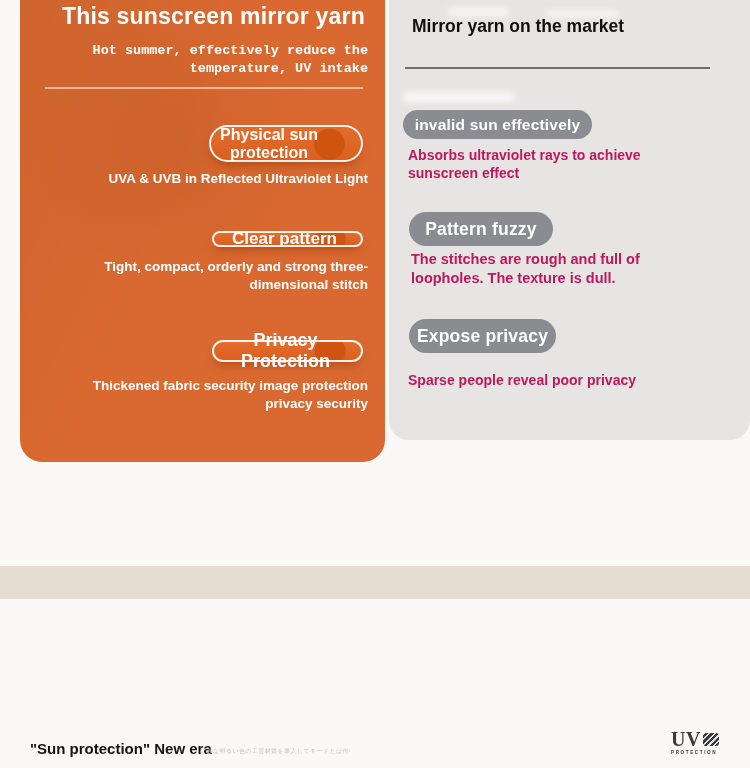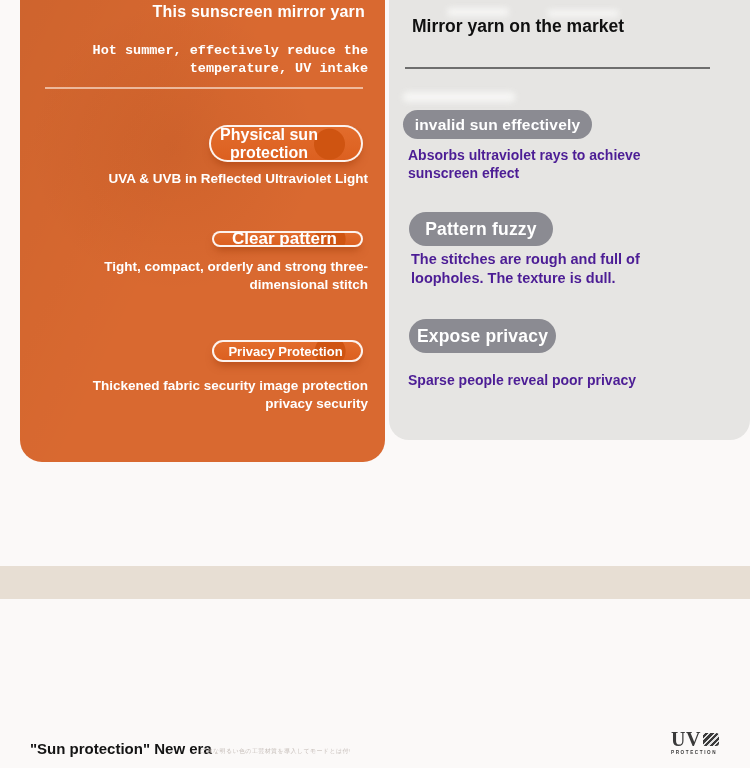--- a/index.html
+++ b/index.html
@@ -18,21 +18,21 @@
     position:absolute; left:20px; top:0; width:365px; height:462px;
     background:
       radial-gradient(circle at 42% 32%, rgba(120,40,5,.10), rgba(120,40,5,0) 38%),
       linear-gradient(115deg, rgba(0,0,0,.05), rgba(0,0,0,0) 45%),
       #D96930;
     border-radius:0 0 22px 22px;
   }
   .lp-title {
     position:absolute; top:3px; right:20px; left:28px;
     text-align:right; color:#ffffff;
-    font-size:16px; font-weight:800; letter-spacing:.2px;
+    font-size:23px; font-weight:800; letter-spacing:.2px;
   }
   .lp-subtitle {
     position:absolute; top:42px; right:17px; left:40px;
     text-align:right; color:#ffffff;
     font-size:13.5px; font-weight:700; line-height:1.33;font-family:Liberation Mono, monospace;
   }
   .lp-divider {
     position:absolute; left:25px; top:87px; width:318px; height:2px;
     background:rgba(255,240,228,.6); border:none;
   }
@@ -42,21 +42,21 @@
     border:2px solid rgba(255,255,255,.92);
     border-radius:50px;
     color:#ffffff; font-weight:800; text-align:center;
     background:
       radial-gradient(circle at 79% 52%, #cf5411 0 15px, rgba(207,84,17,0) 16px),
       linear-gradient(180deg, #E26C2C, #DC6020);
     box-shadow:0 6px 9px -3px rgba(155,55,5,.55);
   }
   .pill-physical { top:125px; width:154px; height:37px; font-size:16px; line-height:1.12; padding-right:34px; white-space:pre-line; }
   .pill-clear   { top:231px; width:151px; height:16px; font-size:17px; padding-right:6px; }
-  .pill-privacy { top:340px; width:151px; height:22px; font-size:13px;  padding-right:4px; }
+  .pill-privacy { top:340px; width:151px; height:22px; font-size:18px;  padding-right:4px; }
   .lp-item-text {
     position:absolute; right:17px; left:30px;
     text-align:right; color:#ffffff;
     font-size:13.5px; font-weight:700; line-height:1.33;
   }
   .lp-text-1 { top:170px; }
   .lp-text-2 { top:258px; }
   .lp-text-3 { top:377px; }
 
   
@@ -83,21 +83,21 @@
   .pill-gray {
     position:absolute;
     display:flex; align-items:center; justify-content:center;
     background:#8B8B92; border-radius:50px;
     color:#ffffff; font-weight:600; letter-spacing:.2px;
   }
   .pill-invalid { left:14px; top:110px; width:189px; height:29px; font-size:15.5px; }
   .pill-fuzzy   { left:20px; top:212px; width:144px; height:34px; font-size:17.5px; }
   .pill-expose  { left:20px; top:319px; width:147px; height:34px; font-size:17.5px; }
   .rp-item-text {
-    position:absolute; color:#4c1d95;
+    position:absolute; color:#be185d;
     font-size:14px; font-weight:800; line-height:1.32;
   }
   .rp-text-1 { left:19px; top:146px; width:235px; }
   .rp-text-2 { left:22px; top:250px; width:268px; font-size:14.5px; }
   .rp-text-3 { left:19px; top:371px; width:300px; }
 
   
   .band {
     position:absolute; left:0; top:566px; width:750px; height:33px;
     background:#E7DED3;

